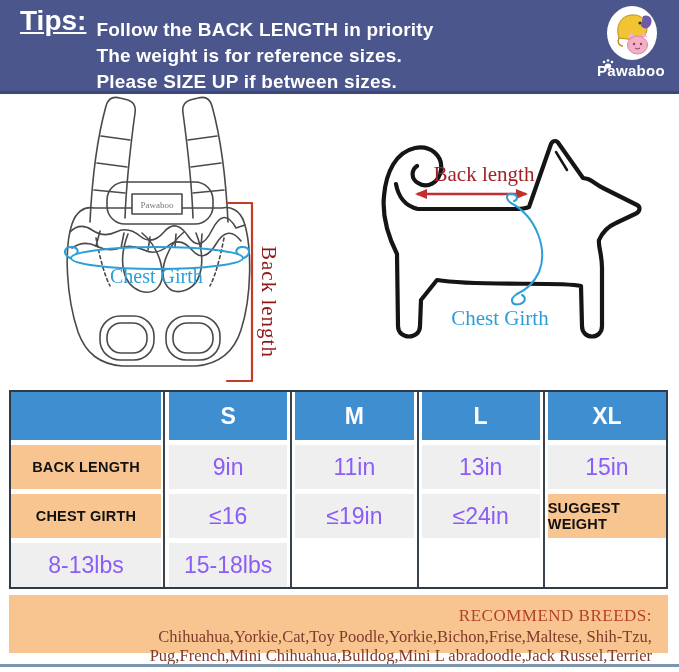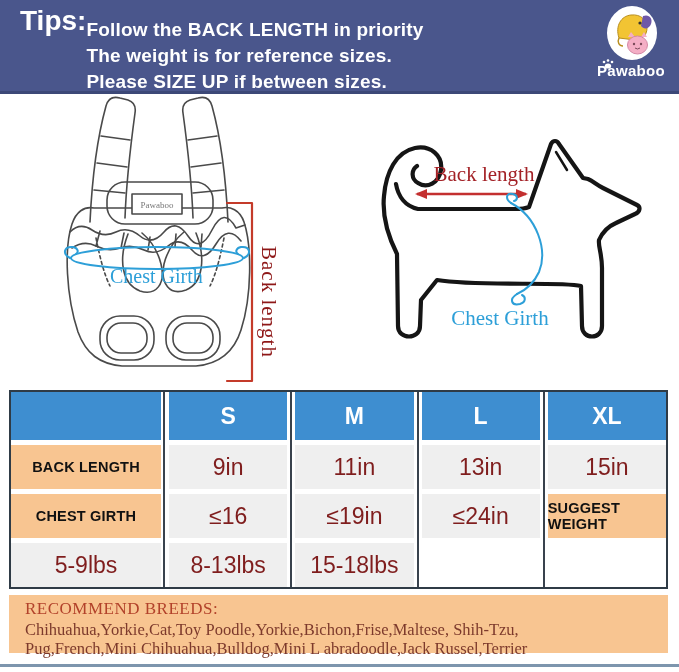--- a/index.html
+++ b/index.html
@@ -7,21 +7,21 @@
     position:relative;width:679px;height:672px;background:#ffffff;
     font-family:"Liberation Sans",sans-serif;overflow:hidden;
   }
   
   .banner{
     position:absolute;left:0;top:0;width:679px;height:94px;
     background:#4a568c;border-bottom:3px solid #3c4877;
     display:flex;align-items:flex-start;box-sizing:border-box;
   }
   .tips-label{
-    color:#fff;font-size:28px;font-weight:700;margin:6px 0 0 20px;line-height:30px;
+    color:#fff;font-size:28px;font-weight:700;margin:6px 10px 0 20px;line-height:30px;text-decoration:underline;
   }
   .banner-lines{margin-top:17px;}
   .banner-line{color:#ffffff;font-size:19px;font-weight:700;line-height:26px;letter-spacing:0.2px;}
   .logo{position:absolute;right:12px;top:4px;width:72px;height:84px;}
   .logo-brand{
     position:absolute;left:0;right:0;top:58px;text-align:center;color:#fff;
     font-size:15px;font-weight:700;letter-spacing:0.3px;
   }
   
   .diagram-svg{position:absolute;left:0;top:96px;width:679px;height:294px;}
@@ -36,27 +36,27 @@
   
   .size-table{
     position:absolute;left:9px;top:390px;width:659px;height:199px;background:#ffffff;
     border:2px solid #2f3b46;box-sizing:border-box;
     display:grid;grid-template-columns:150px repeat(4,1fr);grid-template-rows:48px 44px 44px 44px;
     gap:5px 8px;
   }
   .cell{display:flex;align-items:center;justify-content:center;}
   .cell.head{background:#3e8ed0;color:#ffffff;font-size:23px;font-weight:700;}
   .cell.rowlabel{background:#f8c591;color:#111111;font-size:14.5px;font-weight:700;letter-spacing:0.2px;}
-  .cell.data{background:#efefef;color:#7f1d1d;font-size:23px;}
+  .cell.data{background:#efefef;color:#8b5cf6;font-size:23px;}
   .col-rule{position:absolute;top:0;bottom:0;width:2px;background:#39424d;}
   .rule-1{left:152px;} .rule-2{left:279px;} .rule-3{left:406px;} .rule-4{left:532px;}
   
   .breeds{
     position:absolute;left:9px;top:595px;width:659px;height:58px;background:#f8c591;
-    box-sizing:border-box;padding:3px 16px;font-family:"Liberation Serif",serif;
+    box-sizing:border-box;padding:10px 16px;font-family:"Liberation Serif",serif;text-align:right;
   }
   .breeds-title{color:#b2422a;font-size:17px;letter-spacing:0.5px;line-height:22px;}
   .breeds-line{color:#7d3a2c;font-size:16.5px;line-height:19px;}
   .bottom-rule{position:absolute;left:0;top:664px;width:679px;height:3px;background:#7d95ad;}
 </style>
 </head>
 <body>
 
 <div class="canvas">
 
@@ -173,21 +173,20 @@
     <div class="cell data">11in</div>
     <div class="cell data">13in</div>
     <div class="cell data">15in</div>
 
     <div class="cell rowlabel">CHEST GIRTH</div>
     <div class="cell data">≤16</div>
     <div class="cell data">≤19in</div>
     <div class="cell data">≤24in</div>
 
     <div class="cell rowlabel">SUGGEST WEIGHT</div>
-    <div class="cell data">5-9lbs</div>
     <div class="cell data">8-13lbs</div>
     <div class="cell data">15-18lbs</div>
 
     <div class="col-rule rule-1"></div>
     <div class="col-rule rule-2"></div>
     <div class="col-rule rule-3"></div>
     <div class="col-rule rule-4"></div>
   </div>
 
   <div class="breeds">

